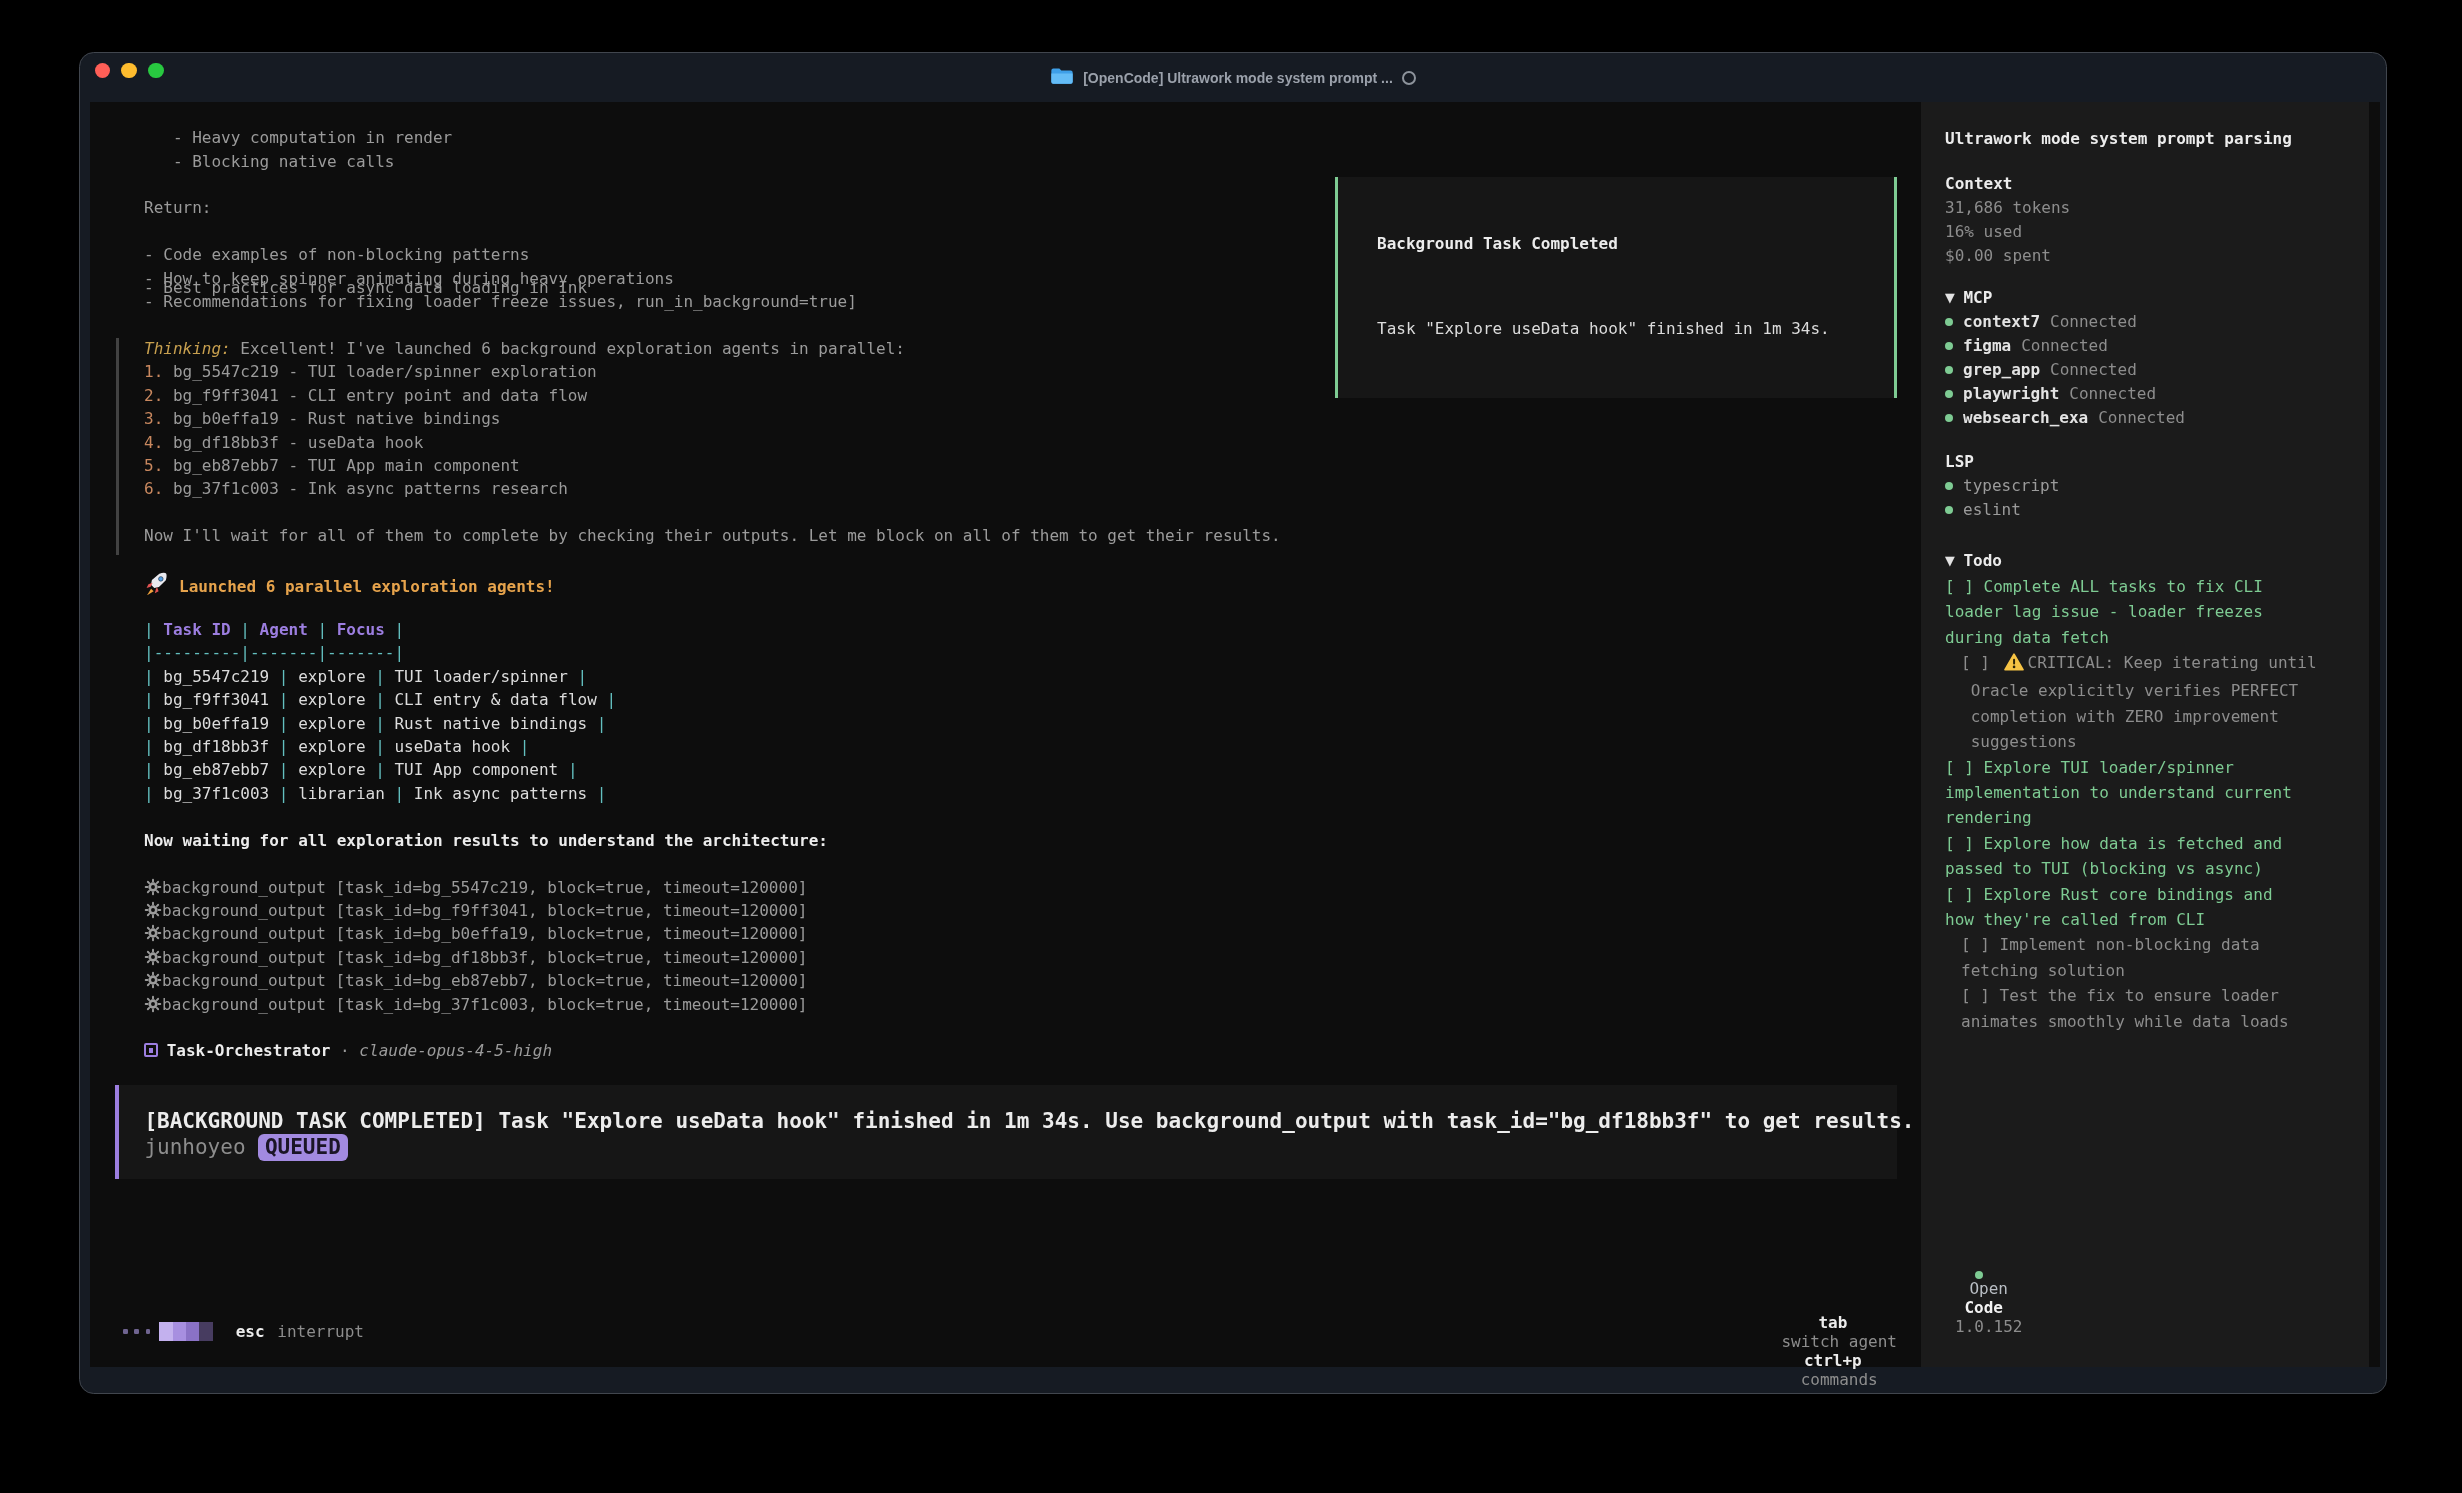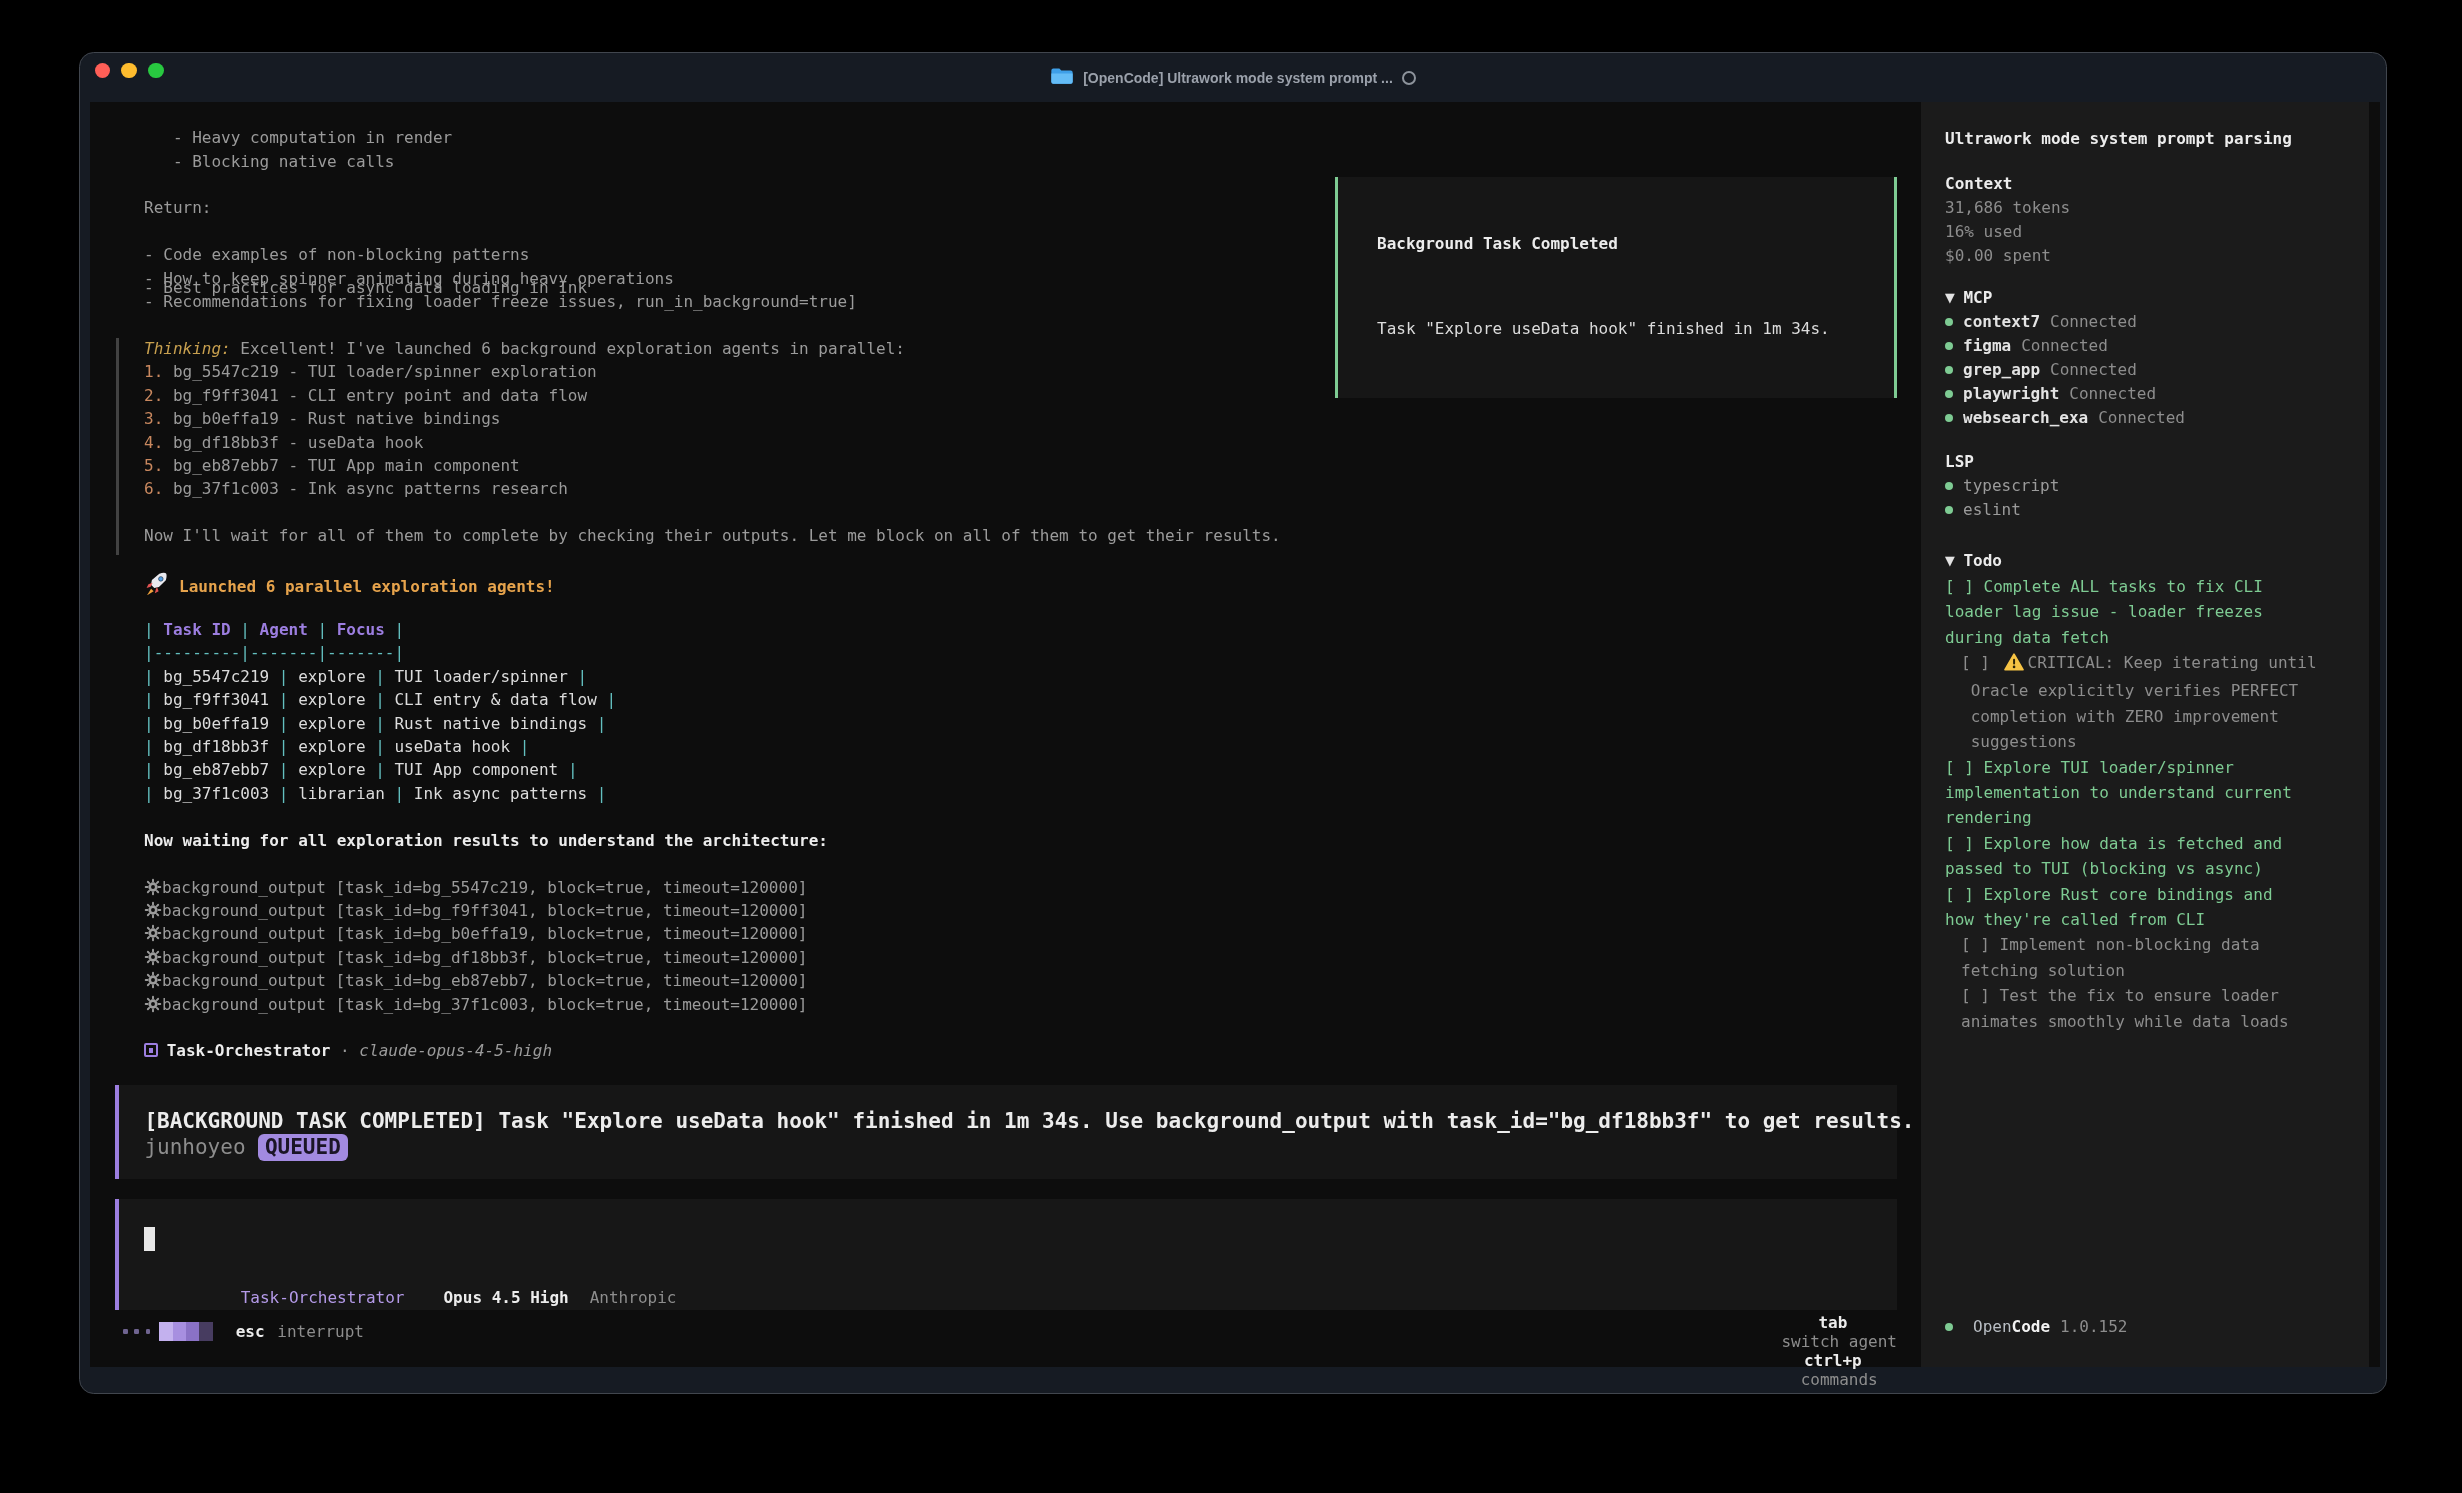--- a/index.html
+++ b/index.html
@@ -89,21 +89,21 @@
   .mcp-status{color:#8d8d8d;margin-left:10px;}
   .lsp-name{color:#9b9b9b;}
   .sec-lsp{margin-top:20px;}
   .sec-todo{margin-top:27px;}
   .todo-lines{margin-top:1.3px;}
   .todo-line{line-height:25.4px;white-space:pre;}
   .todo-line.green{color:#7ecb93;}
   .todo-line.gray{color:#8d8d8d;margin-left:16px;}
   .todo-line .icon{display:inline-block;vertical-align:-2.7px;margin:0 4px;}
 
-  .side-footer{position:absolute;left:24px;bottom:31px;display:flex;align-items:center;font-size:16px;}
+  .side-footer{position:absolute;left:24px;bottom:31px;display:flex;align-items:center;font-size:16px;flex-direction:column;}
   .brand-open{color:#b9bec4;margin-left:10px;}
   .brand-code{color:#f2f2f2;font-weight:bold;}
   .brand-ver{color:#8d8d8d;margin-left:10px;}
 
   .sq-icon{display:inline-block;width:14px;height:14px;border:2px solid #9c7ee0;border-radius:2px;
     margin-right:8.7px;vertical-align:-1.3px;position:relative;}
   .sq-icon::after{content:"";position:absolute;left:2.7px;top:2.7px;width:4.7px;height:4.7px;background:#9c7ee0;}
 </style>
 </head>
 <body>
@@ -262,26 +262,20 @@
       </div>
 
       <div class="panel msg-panel">
         <div class="m1">[BACKGROUND TASK COMPLETED] Task "Explore useData hook" finished in 1m 34s. Use background_output with task_id="bg_df18bb3f" to get results.</div>
         <div class="msg-row">
           <span class="msg-author">junhoyeo</span>
           <span class="badge">QUEUED</span>
         </div>
       </div>
 
-      <div class="panel input-panel">
-        <div class="cursor"></div>
-        <div class="agent-row">
-          <span class="agent-name">Task-Orchestrator</span><span class="agent-model">Opus 4.5 High</span><span class="agent-provider">Anthropic</span>
-        </div>
-      </div>
 
       <div class="statusbar">
         <div class="sb-left">
           <span class="sb-dots">
             <span class="sb-dot"></span>
               <span class="sb-dot"></span>
               <span class="sb-dot"></span>
           </span>
           <span class="sb-blocks">
               <span class="sb-block" style="background: rgb(195, 177, 238);"></span>

